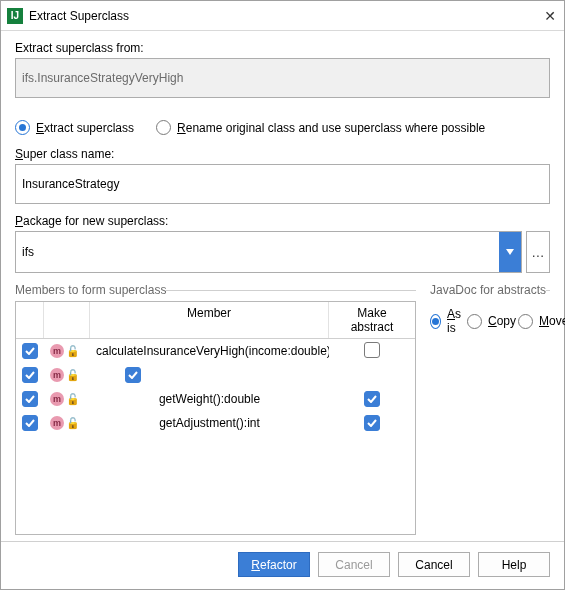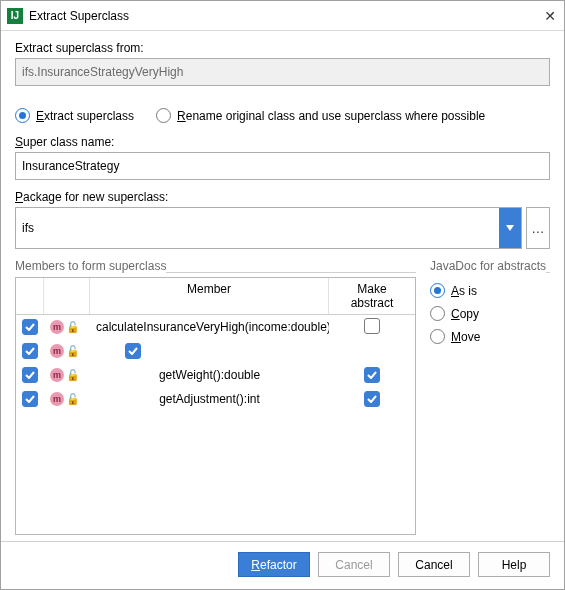--- a/index.html
+++ b/index.html
@@ -29,21 +29,21 @@
   .titlebar .title { flex: 1; font-size: 12px; }
   .titlebar .close { width: 28px; text-align: right; font-size: 14px; color: #333; cursor: pointer; }
   .content { padding: 10px 14px 6px 14px; flex: 1; display: flex; flex-direction: column; }
   .label { margin-bottom: 3px; }
   .underline { text-decoration: underline; }
   .textfield {
     width: 100%;
     border: 1px solid #adadad;
     padding: 4px 6px;
     font-size: 12px;
-    height: 28px;
+    height: 40px;
   }
   .textfield.readonly { background: #f0f0f0; color: #6b6b6b; }
   .row-radios { display: flex; align-items: center; gap: 22px; margin: 12px 0 12px 0; }
   .radio {
     display: inline-flex; align-items: center; gap: 6px;
   }
   .radio-dot {
     width: 15px; height: 15px; border: 1px solid #7a7a7a; border-radius: 50%;
     display: inline-flex; align-items: center; justify-content: center;
     background: #fff;
@@ -59,21 +59,21 @@
   .pkg-dd {
     width: 22px; background: #3b7ed6; display: flex; align-items: center; justify-content: center;
   }
   .pkg-btn {
     width: 24px; border: 1px solid #adadad; background: #fff;
     display: flex; align-items: center; justify-content: center;
     color: #333;
   }
   .lower { display: flex; gap: 14px; flex: 1; min-height: 0; }
   .members-area { flex: 1; display: flex; flex-direction: column; min-width: 0; }
-  .hr-label { display: flex; align-items: flex-end; gap: 0; color: #6b6b6b; margin-bottom: 4px; }
+  .hr-label { display: flex; align-items: center; gap: 0; color: #6b6b6b; margin-bottom: 4px; }
   .hr-label .line { flex: 1; height: 1px; background: #cfcfcf; }
   .table {
     border: 1px solid #b8b8b8; flex: 1; background: #fff;
     display: flex; flex-direction: column;
   }
   .thead { display: flex; background: #fff; border-bottom: 1px solid #cfcfcf; }
   .th, .td { padding: 4px 6px; }
   .th { color: #000; text-align: center; border-right: 1px solid #e2e2e2; }
   .col-chk { width: 28px; flex: none; }
   .col-icon { width: 46px; flex: none; display: flex; align-items: center; gap: 2px; }
@@ -89,21 +89,21 @@
   }
   .chkbox.blue { background: #3b7ed6; border-color: #3b7ed6; }
   .chkbox.blue svg { display: block; }
   .m-icon {
     width: 14px; height: 14px; border-radius: 50%; background: #e99ab0;
     display: inline-flex; align-items: center; justify-content: center;
     color: #872b47; font-size: 9px; font-weight: bold;
   }
   .lock-icon { color: #5aa457; font-size: 11px; }
   .javadoc { width: 120px; }
-  .javadoc .opts { margin-top: 10px; display: flex; flex-direction: column; gap: 8px; justify-content: space-between; }
+  .javadoc .opts { margin-top: 10px; display: flex; flex-direction: row; gap: 2px; justify-content: space-between; }
   .footer {
     border-top: 1px solid #d0d0d0;
     padding: 10px 14px 12px 14px;
     display: flex; justify-content: flex-end; gap: 8px;
   }
   .btn {
     min-width: 72px; height: 25px; border: 1px solid #adadad;
     background: #fdfdfd; font-size: 12px; cursor: pointer;
     display: inline-flex; align-items: center; justify-content: center;
     padding: 0 10px;

